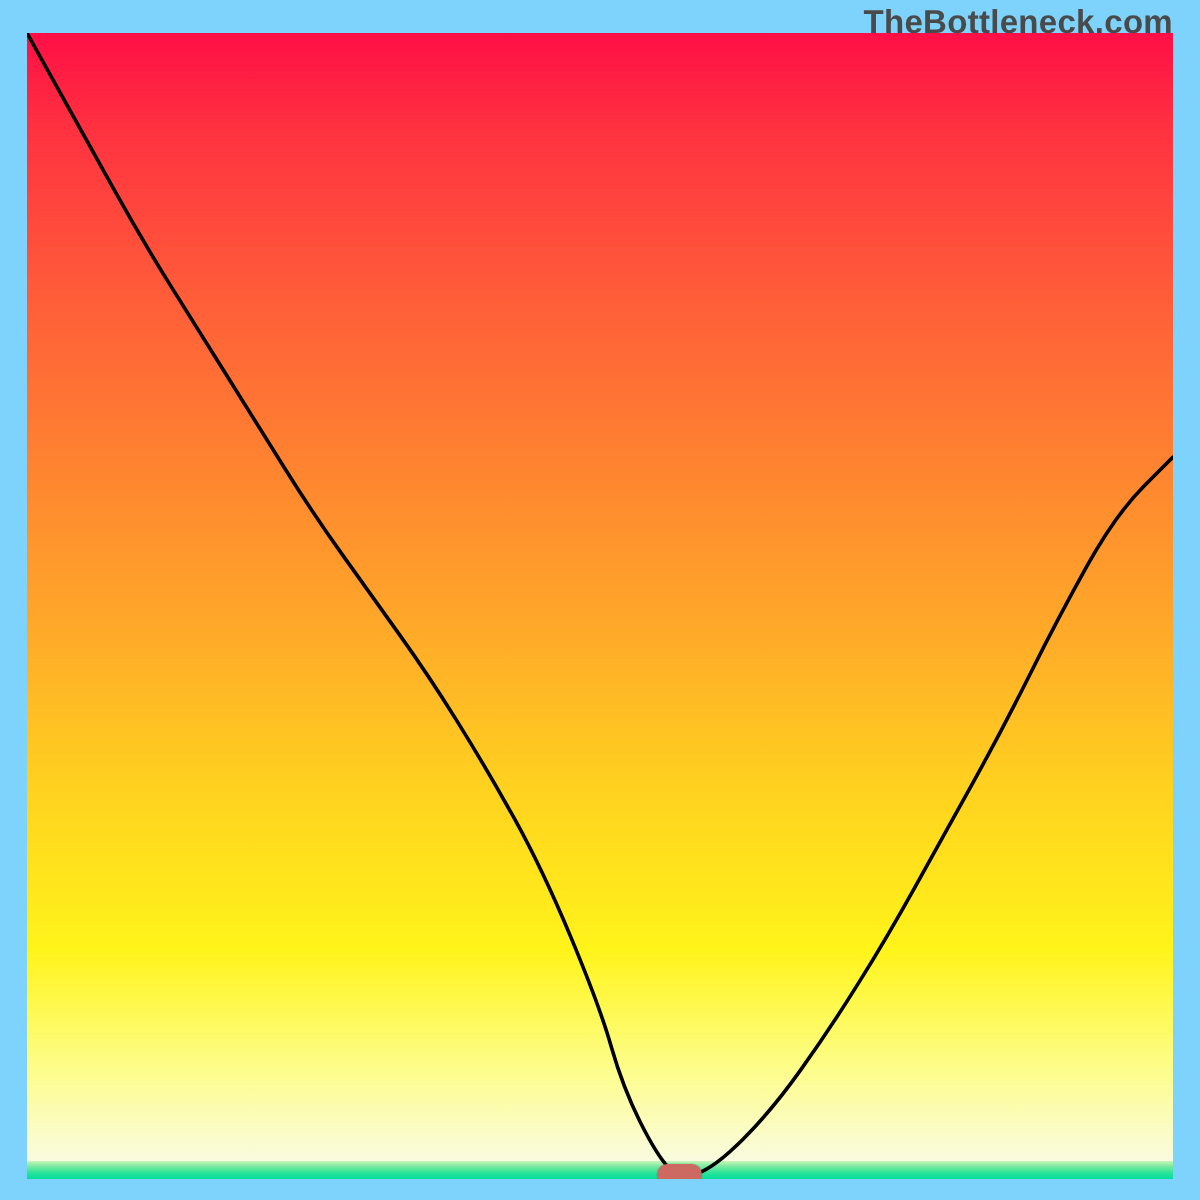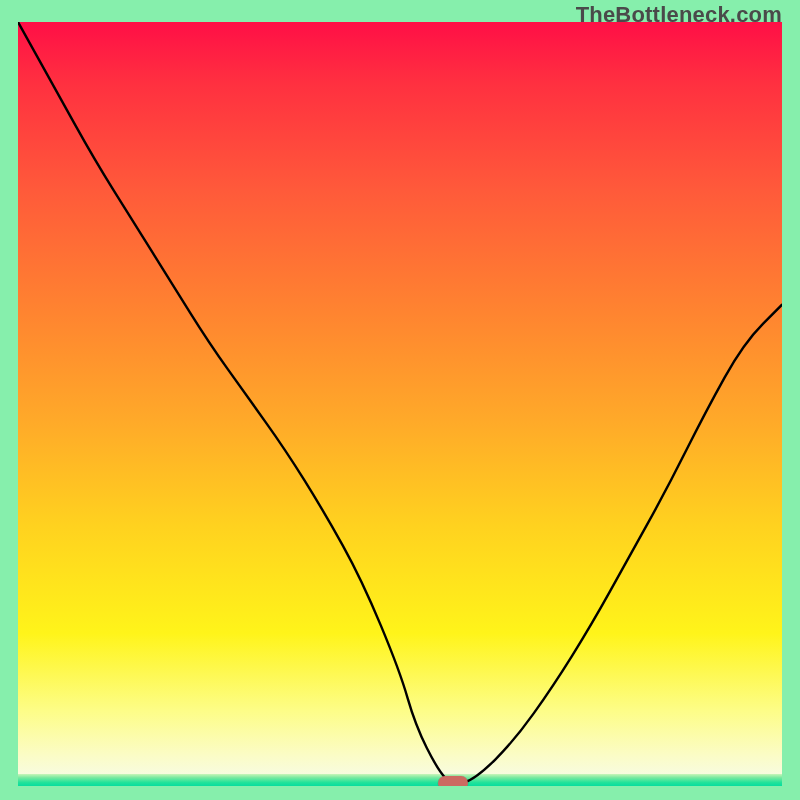--- a/index.html
+++ b/index.html
@@ -8,21 +8,21 @@
     width: 800px;
     height: 800px;
     background: #000;
     overflow: hidden;
     font-family: Arial, Helvetica, sans-serif;
   }
   .frame {
     position: relative;
     width: 800px;
     height: 800px;
-    background: #86efac;
+    background: #7dd3fc;
   }
   .watermark {
     position: absolute;
     top: 2px;
     right: 18px;
     color: #4a4a4a;
     font-size: 22px;
     font-weight: 600;
     letter-spacing: 0.2px;
     z-index: 20;

